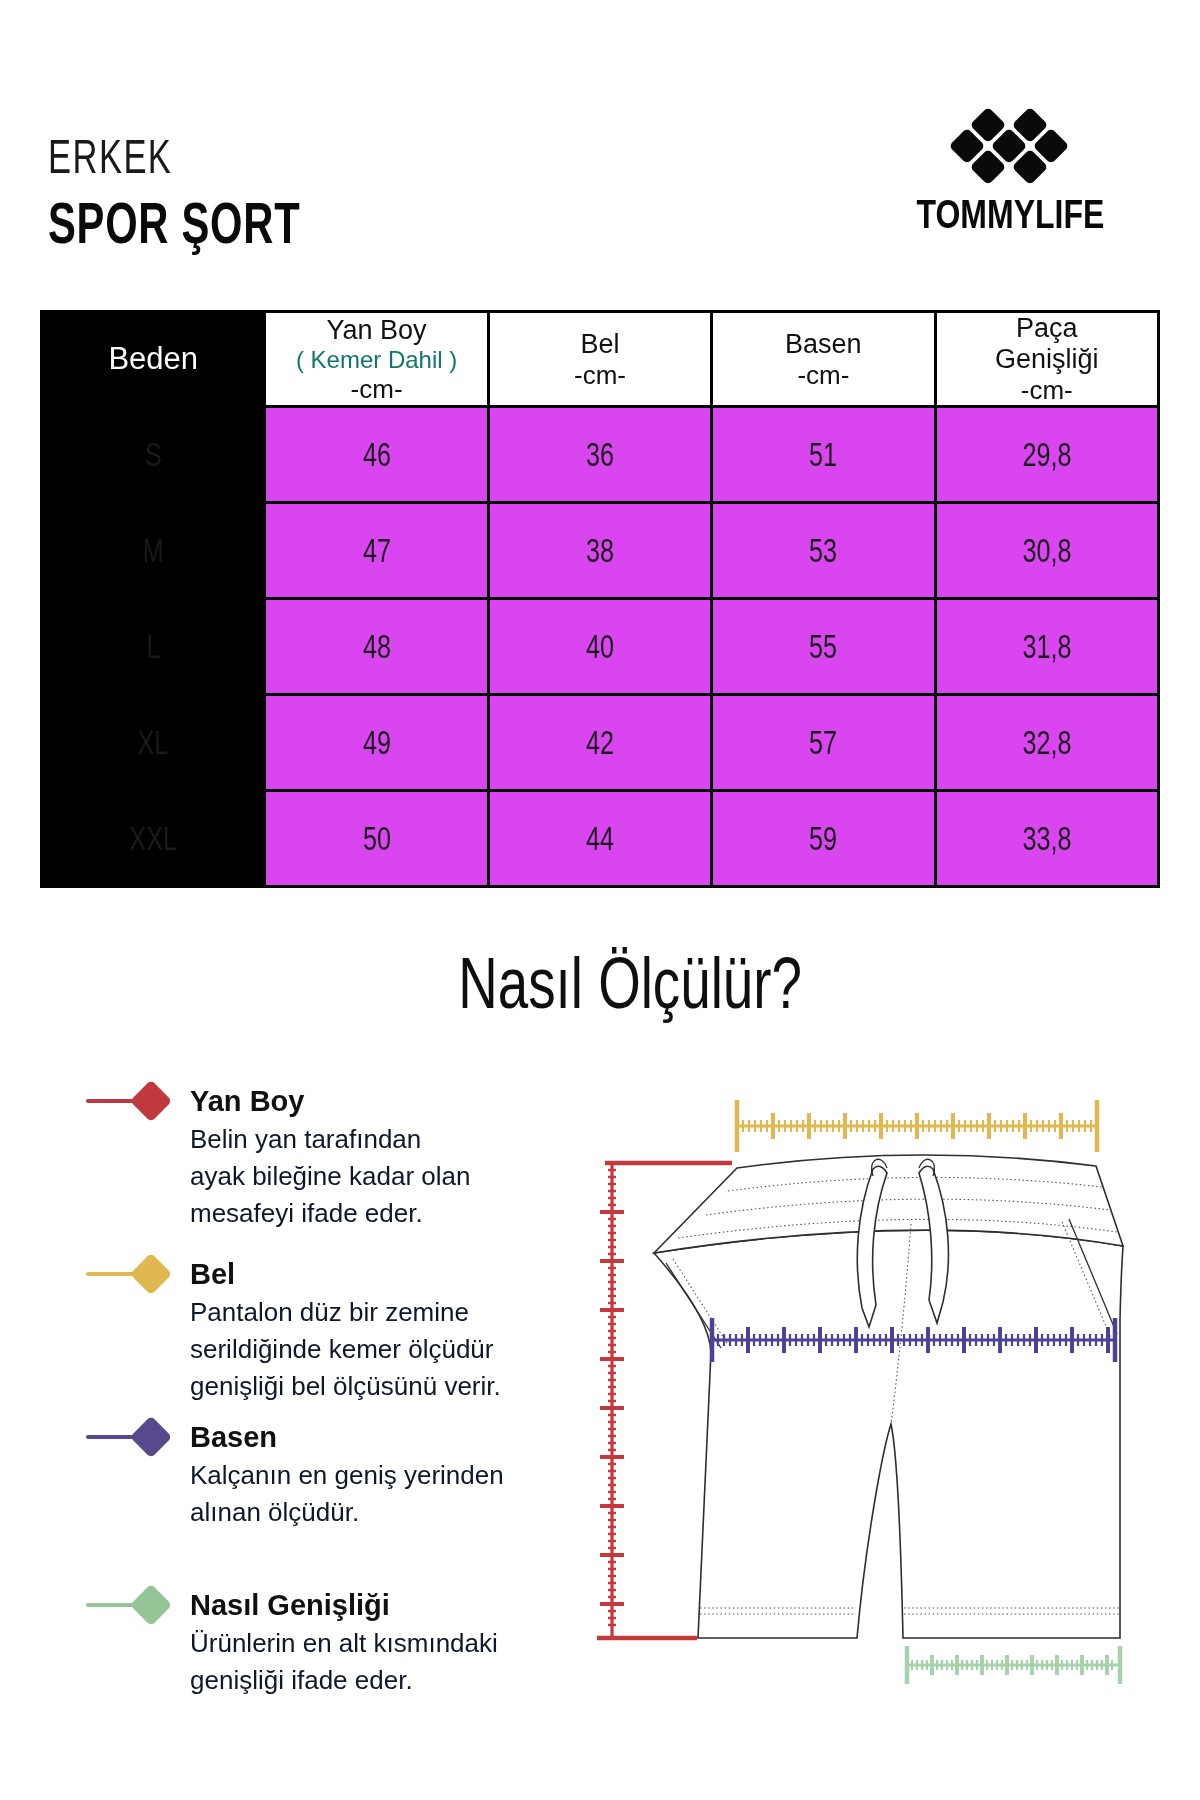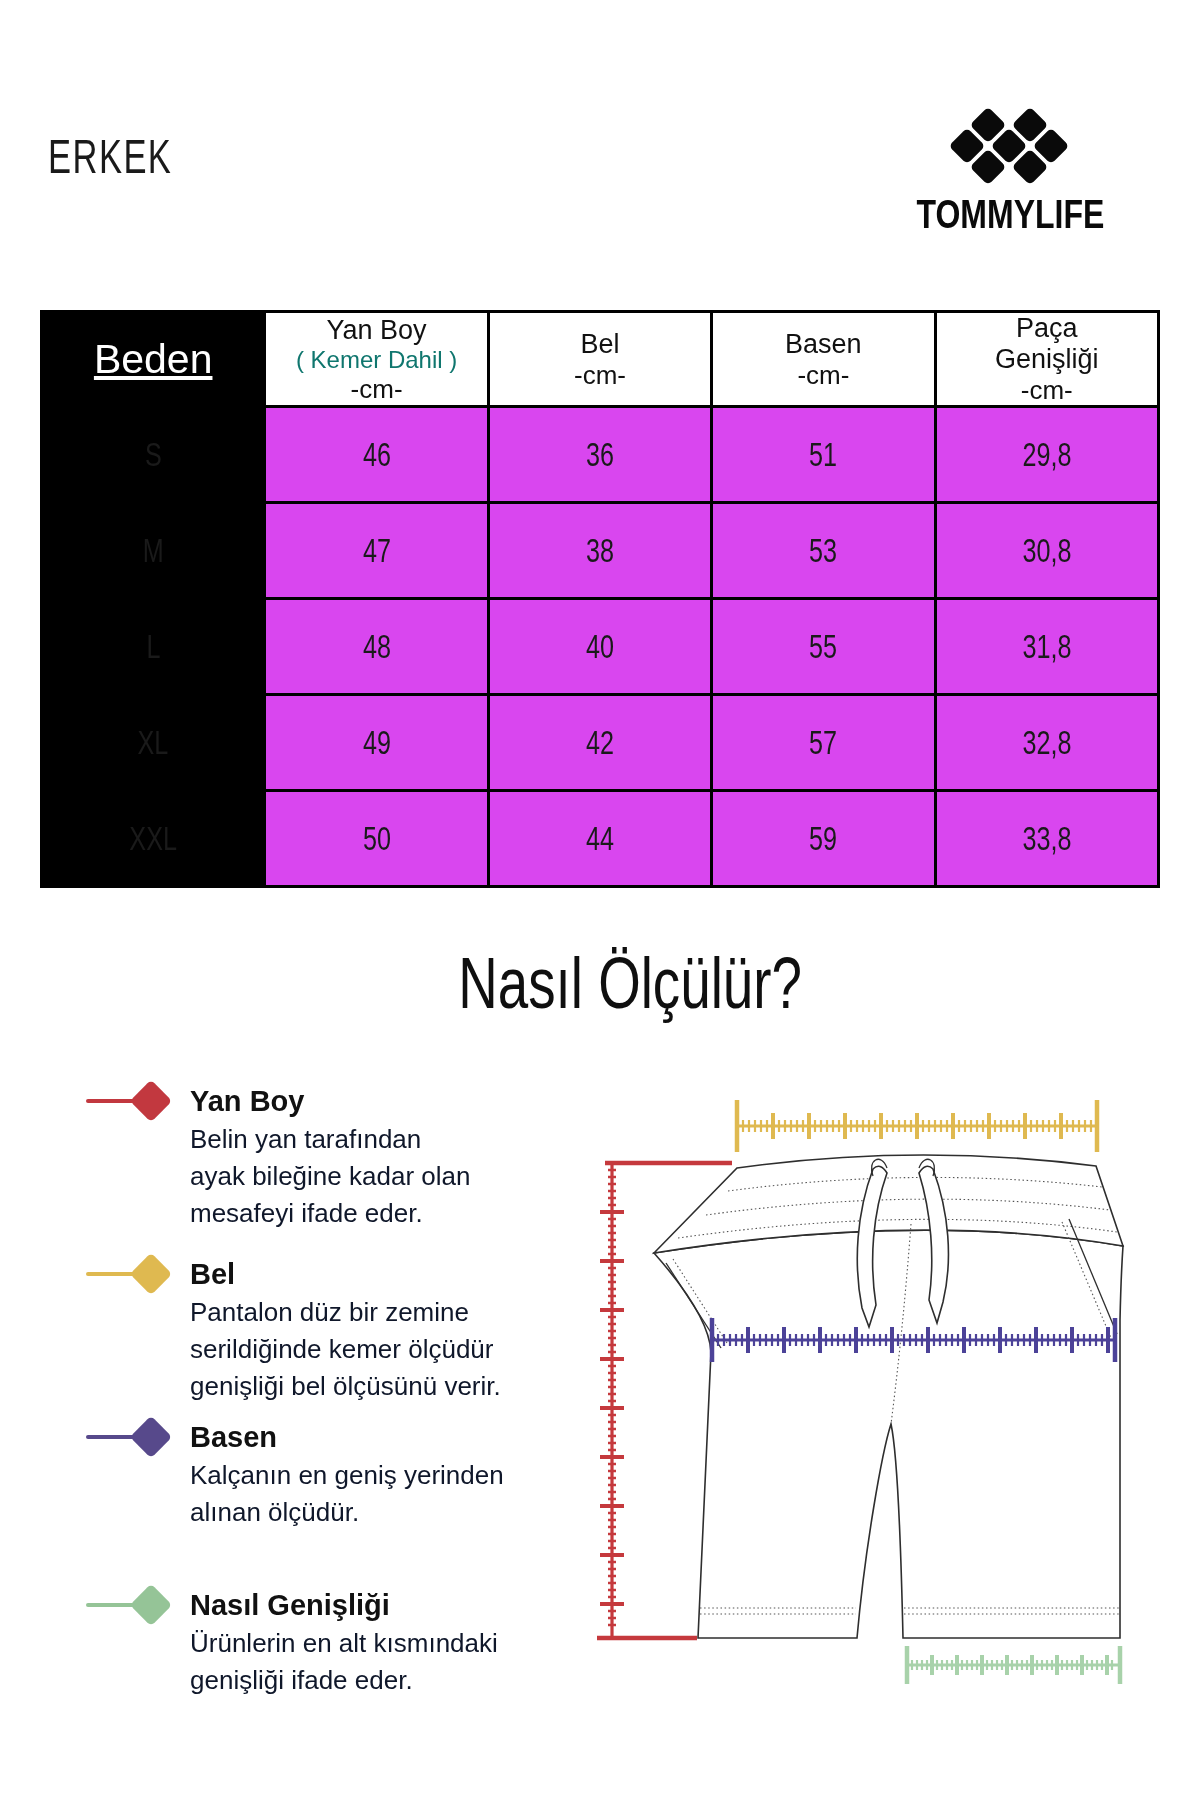--- a/index.html
+++ b/index.html
@@ -20,21 +20,21 @@
   .dmi{position:absolute;width:26px;height:26px;background:#0a0a0a;border-radius:5px;transform:rotate(45deg);}
   .brand{position:absolute;left:0;top:96px;width:300px;text-align:center;
          font-size:40px;font-weight:700;letter-spacing:0px;color:#0a0a0a;}
 
   
   table.size{position:absolute;left:40px;top:310px;width:1120px;border-collapse:collapse;table-layout:fixed;}
   table.size th,table.size td{border:3px solid #000;text-align:center;vertical-align:middle;padding:0;}
   table.size th{height:89px;font-weight:400;background:#fff;}
   table.size td{height:93px;font-size:34px;font-weight:400;color:#1a1a1a;background:#d946ef;}
   th.beden,td.size-cell{background:#000 !important;color:#fff;}
-  th.beden{font-size:41px;text-decoration:underline;}
+  th.beden{font-size:31px;}
   .hl1{font-size:27px;line-height:31px;color:#111;}
   .hl2{font-size:24px;line-height:28px;color:#0f766e;}
   .hcm{font-size:26px;line-height:30px;color:#111;}
   td.size-cell .cxc{font-size:34px;}
 
   
   .howto{position:absolute;left:0;top:942px;width:1260px;text-align:center;
          font-size:72px;font-weight:500;color:#0f0f0f;}
 
   
@@ -54,20 +54,21 @@
   .stitch{fill:none;stroke:#555;stroke-width:1.1px;stroke-dasharray:1.5 2.6;}
   .thin{fill:none;stroke:#2e2e2e;stroke-width:1.3px;}
 </style>
 </head>
 <body>
 
 <div class="page">
 
   <div class="titles">
     <div class="cat"><span class="cx">ERKEK</span></div>
+    <div class="prod"><span class="cx">SPOR ŞORT</span></div>
   </div>
 
   <div class="logo">
     <div class="dcluster">
       <div class="dmi" style="left:25px;top:12px"></div>
       <div class="dmi" style="left:67px;top:12px"></div>
       <div class="dmi" style="left:4px;top:33px"></div>
       <div class="dmi" style="left:46px;top:33px"></div>
       <div class="dmi" style="left:88px;top:33px"></div>
       <div class="dmi" style="left:25px;top:54px"></div>

